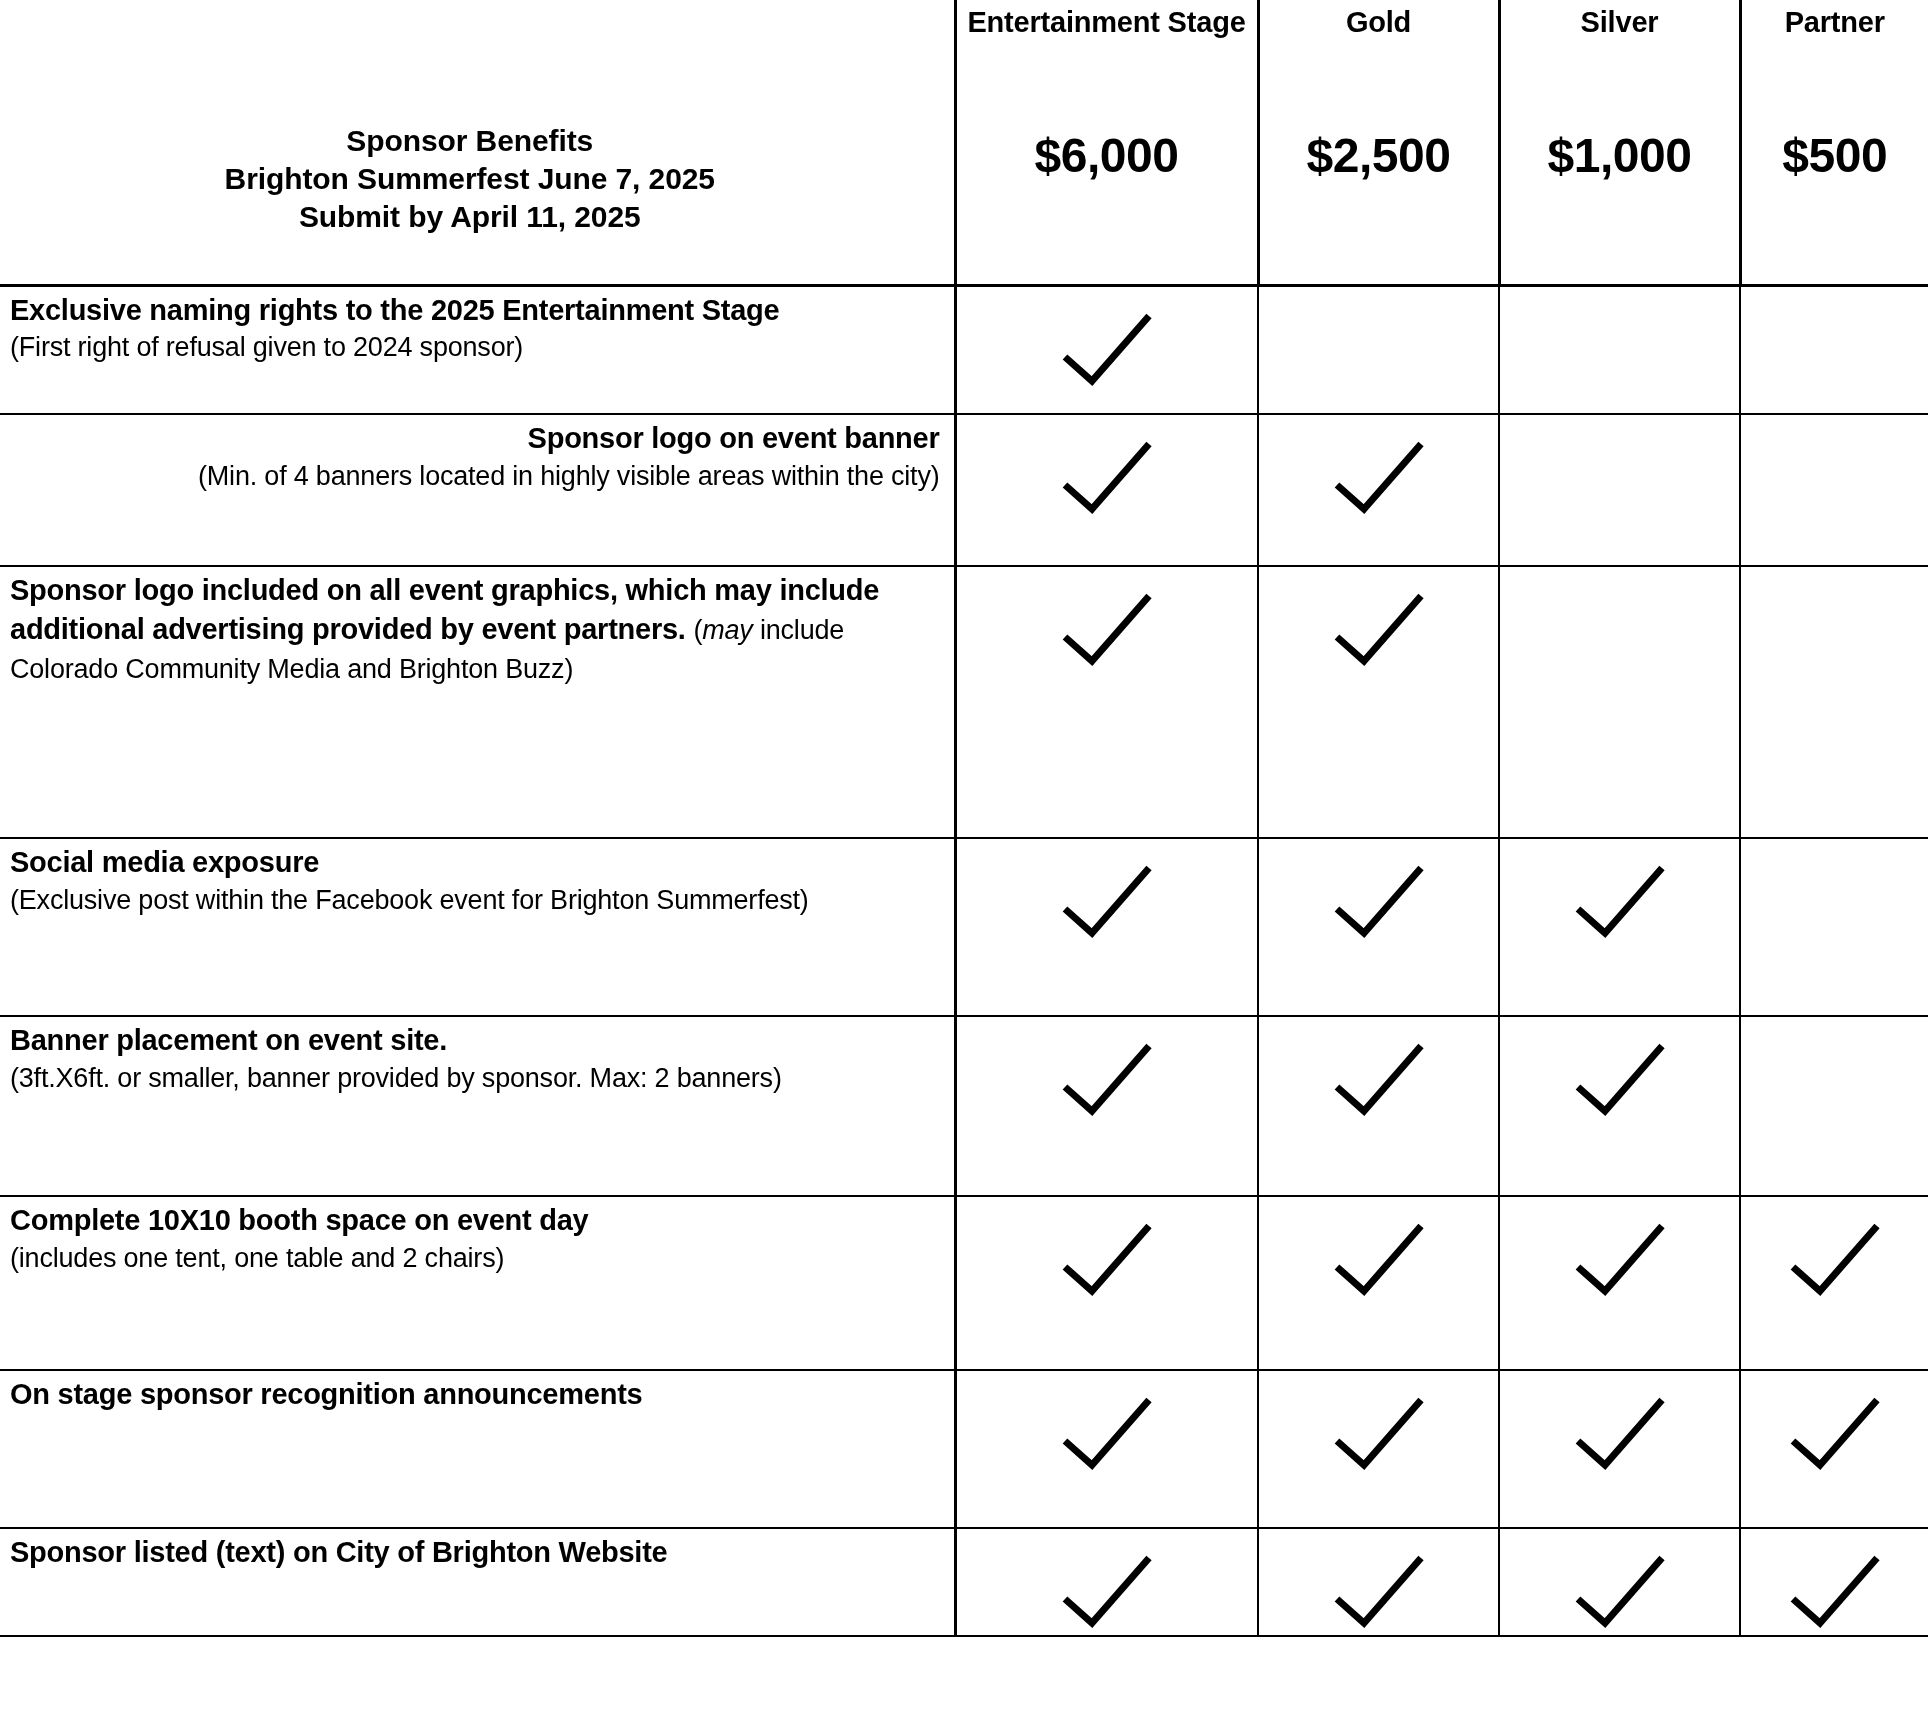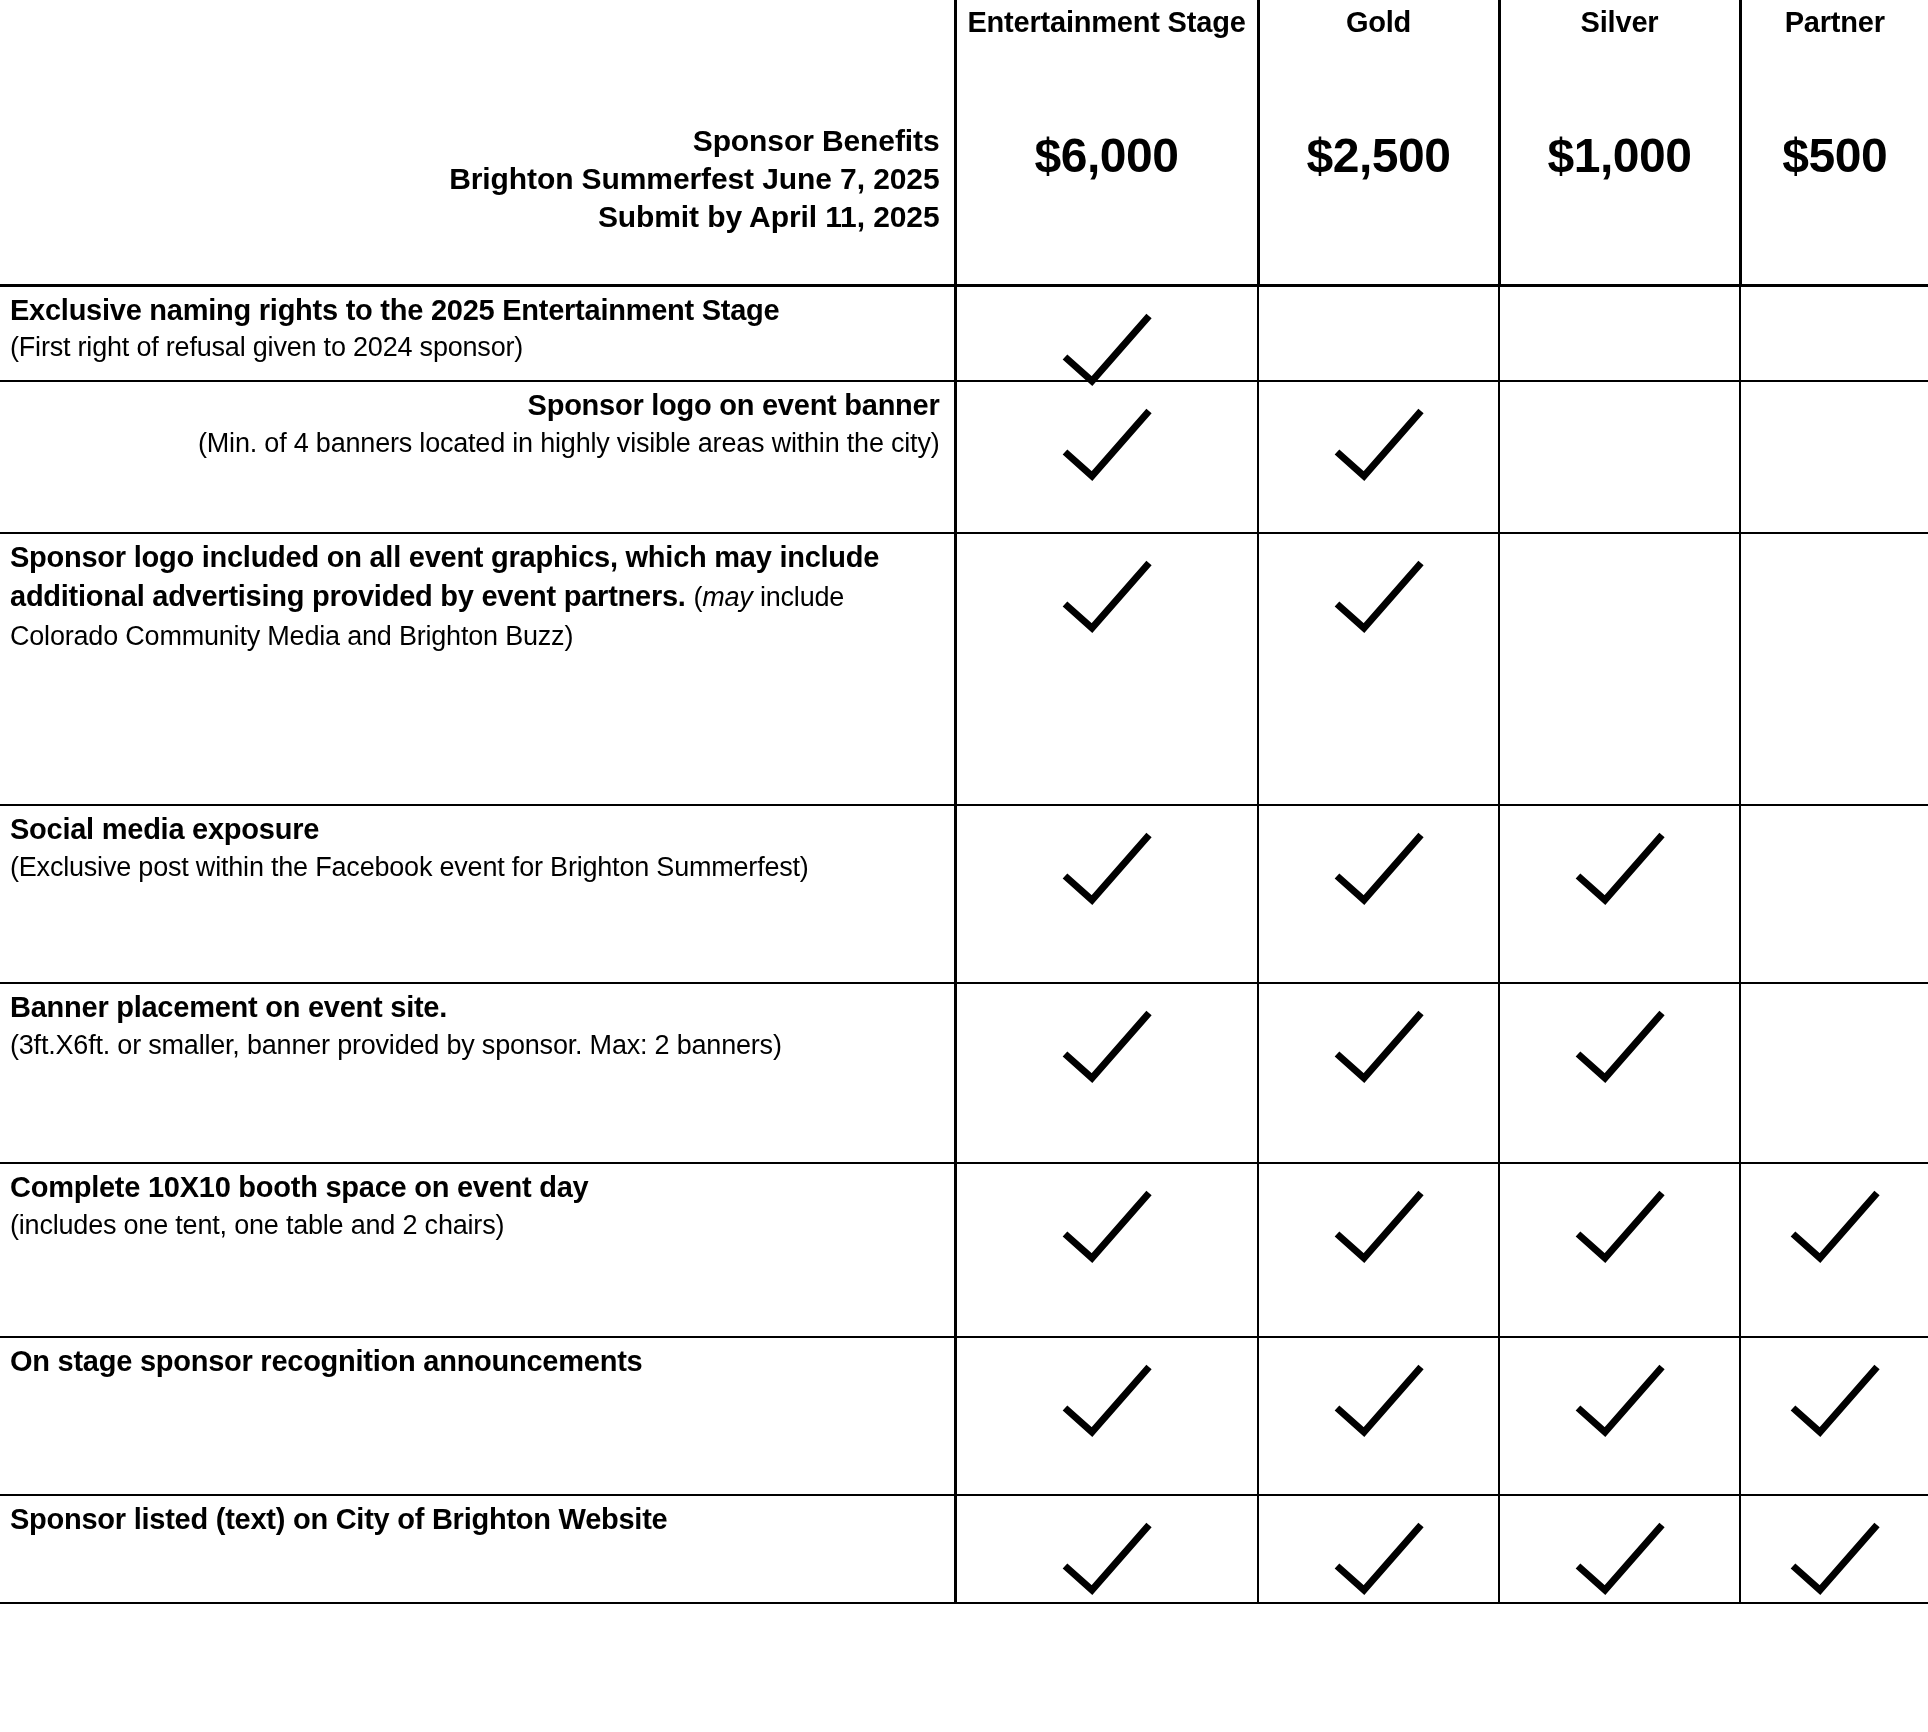--- a/index.html
+++ b/index.html
@@ -39,21 +39,21 @@
     margin: 0;
     vertical-align: top;
     border: 0;
   }
 
   
   .hdr-title-cell {
     border-right: 3px solid #000;
     border-bottom: 3px solid #000;
     height: 285px;
-    text-align: right;
+    text-align: center;
     vertical-align: top;
     padding: 0 14px 0 0;
     box-sizing: border-box;
   }
   .hdr-title-inner {
     padding-top: 122px;
   }
   .hdr-line {
     font-size: 30px;
     font-weight: bold;
@@ -172,21 +172,21 @@
           <div class="tier-price">$1,000</div>
         </th>
 
         <th class="tier-cell last">
           <div class="tier-name">Partner</div>
           <div class="tier-price">$500</div>
         </th>
       </tr>
     </thead>
     <tbody id="rows-body">
-        <tr style="height: 96px;">
+        <tr style="height: 129px;">
           <td class="desc-cell">
             <div class="benefit-title">Exclusive naming rights to the 2025 Entertainment Stage</div>
             <div class="benefit-sub">(First right of refusal given to 2024 sponsor)</div>
           </td>
           <td class="check-cell">
             <span class="check">
               <svg viewBox="0 0 96 78" xmlns="http://www.w3.org/2000/svg">
                 <path d="M6 46 L33 70 L90 5" fill="none" stroke="#000" stroke-width="7" stroke-linecap="butt" stroke-linejoin="miter"></path>
               </svg>
             </span>

